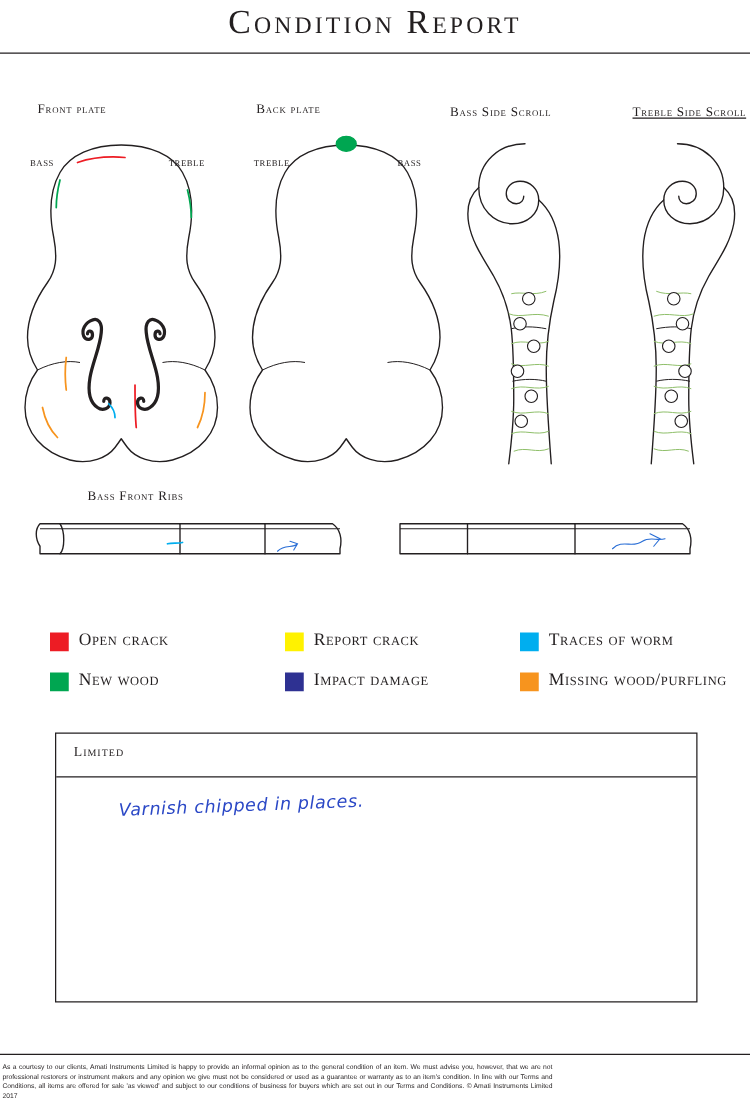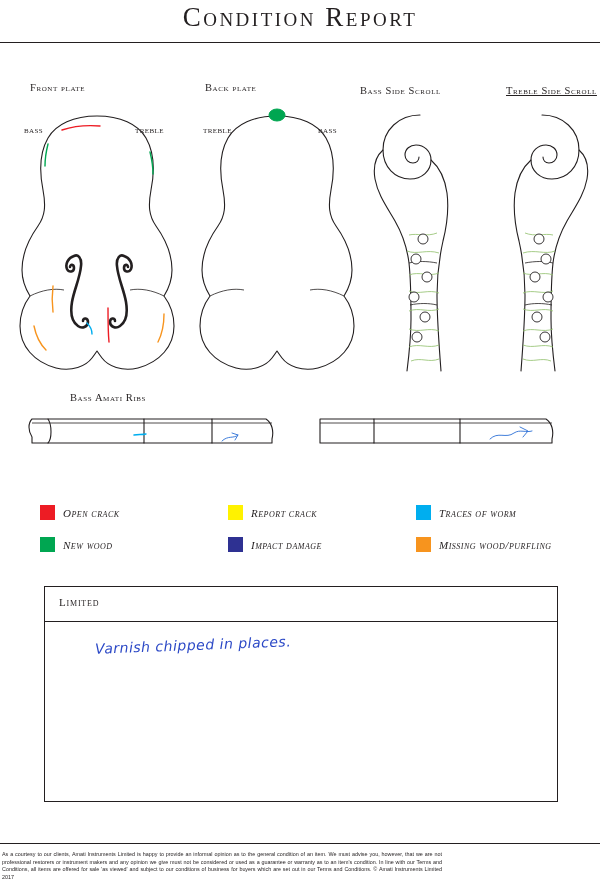--- a/index.html
+++ b/index.html
@@ -78,25 +78,24 @@
     align-items: center;
     gap: 8px;
   }
   .swatch {
     width: 15px;
     height: 15px;
     flex: 0 0 auto;
   }
   .legend-label {
     font-variant: small-caps;
-    font-size: 11px;
+    font-size: 14px;
     letter-spacing: 0.5px;
     color: #231f20;
     white-space: nowrap;
-    font-style: italic;
   }
 
   
   .comments-box {
     position: absolute;
     left: 44px;
     top: 586px;
     width: 512px;
     height: 214px;
     border: 1px solid #231f20;
@@ -296,21 +295,21 @@
       <path class="wormline" d="M46 256 C56 252 64 258 74 254"></path>
       <circle class="wormcirc" cx="58" cy="134" r="5"></circle>
       <circle class="wormcirc" cx="51" cy="154" r="5"></circle>
       <circle class="wormcirc" cx="62" cy="172" r="5"></circle>
       <circle class="wormcirc" cx="49" cy="192" r="5"></circle>
       <circle class="wormcirc" cx="60" cy="212" r="5"></circle>
       <circle class="wormcirc" cx="52" cy="232" r="5"></circle>
     </g>
   </svg>
 
-  <div class="caption" style="left:70px; top:392px; width:200px;">Bass Amati Ribs</div>
+  <div class="caption" style="left:70px; top:392px; width:200px;">Bass Front Ribs</div>
 
   <svg style="position:absolute; left:26px; top:405px;" width="260" height="48" viewBox="0 0 260 48">
     <path class="ink" d="M6 14 C2 18 2 26 6 32 L6 38 L22 38 C26 34 26 20 22 14 Z"></path>
     <path class="ink" d="M22 14 L118 14 L118 38 L22 38"></path>
     <path class="ink" d="M118 14 L186 14 L186 38 L118 38"></path>
     <path class="ink" d="M186 14 L240 14 C246 18 248 26 246 34 L246 38 L186 38"></path>
     <path class="ink-thin" d="M6 18 L246 18"></path>
     <path class="mark" stroke="#00aeef" d="M108 30 C112 29 116 30 120 29"></path>
     <path class="blueink" d="M196 36 C202 30 208 34 212 30 M206 28 L212 30 L209 35"></path>
   </svg>

